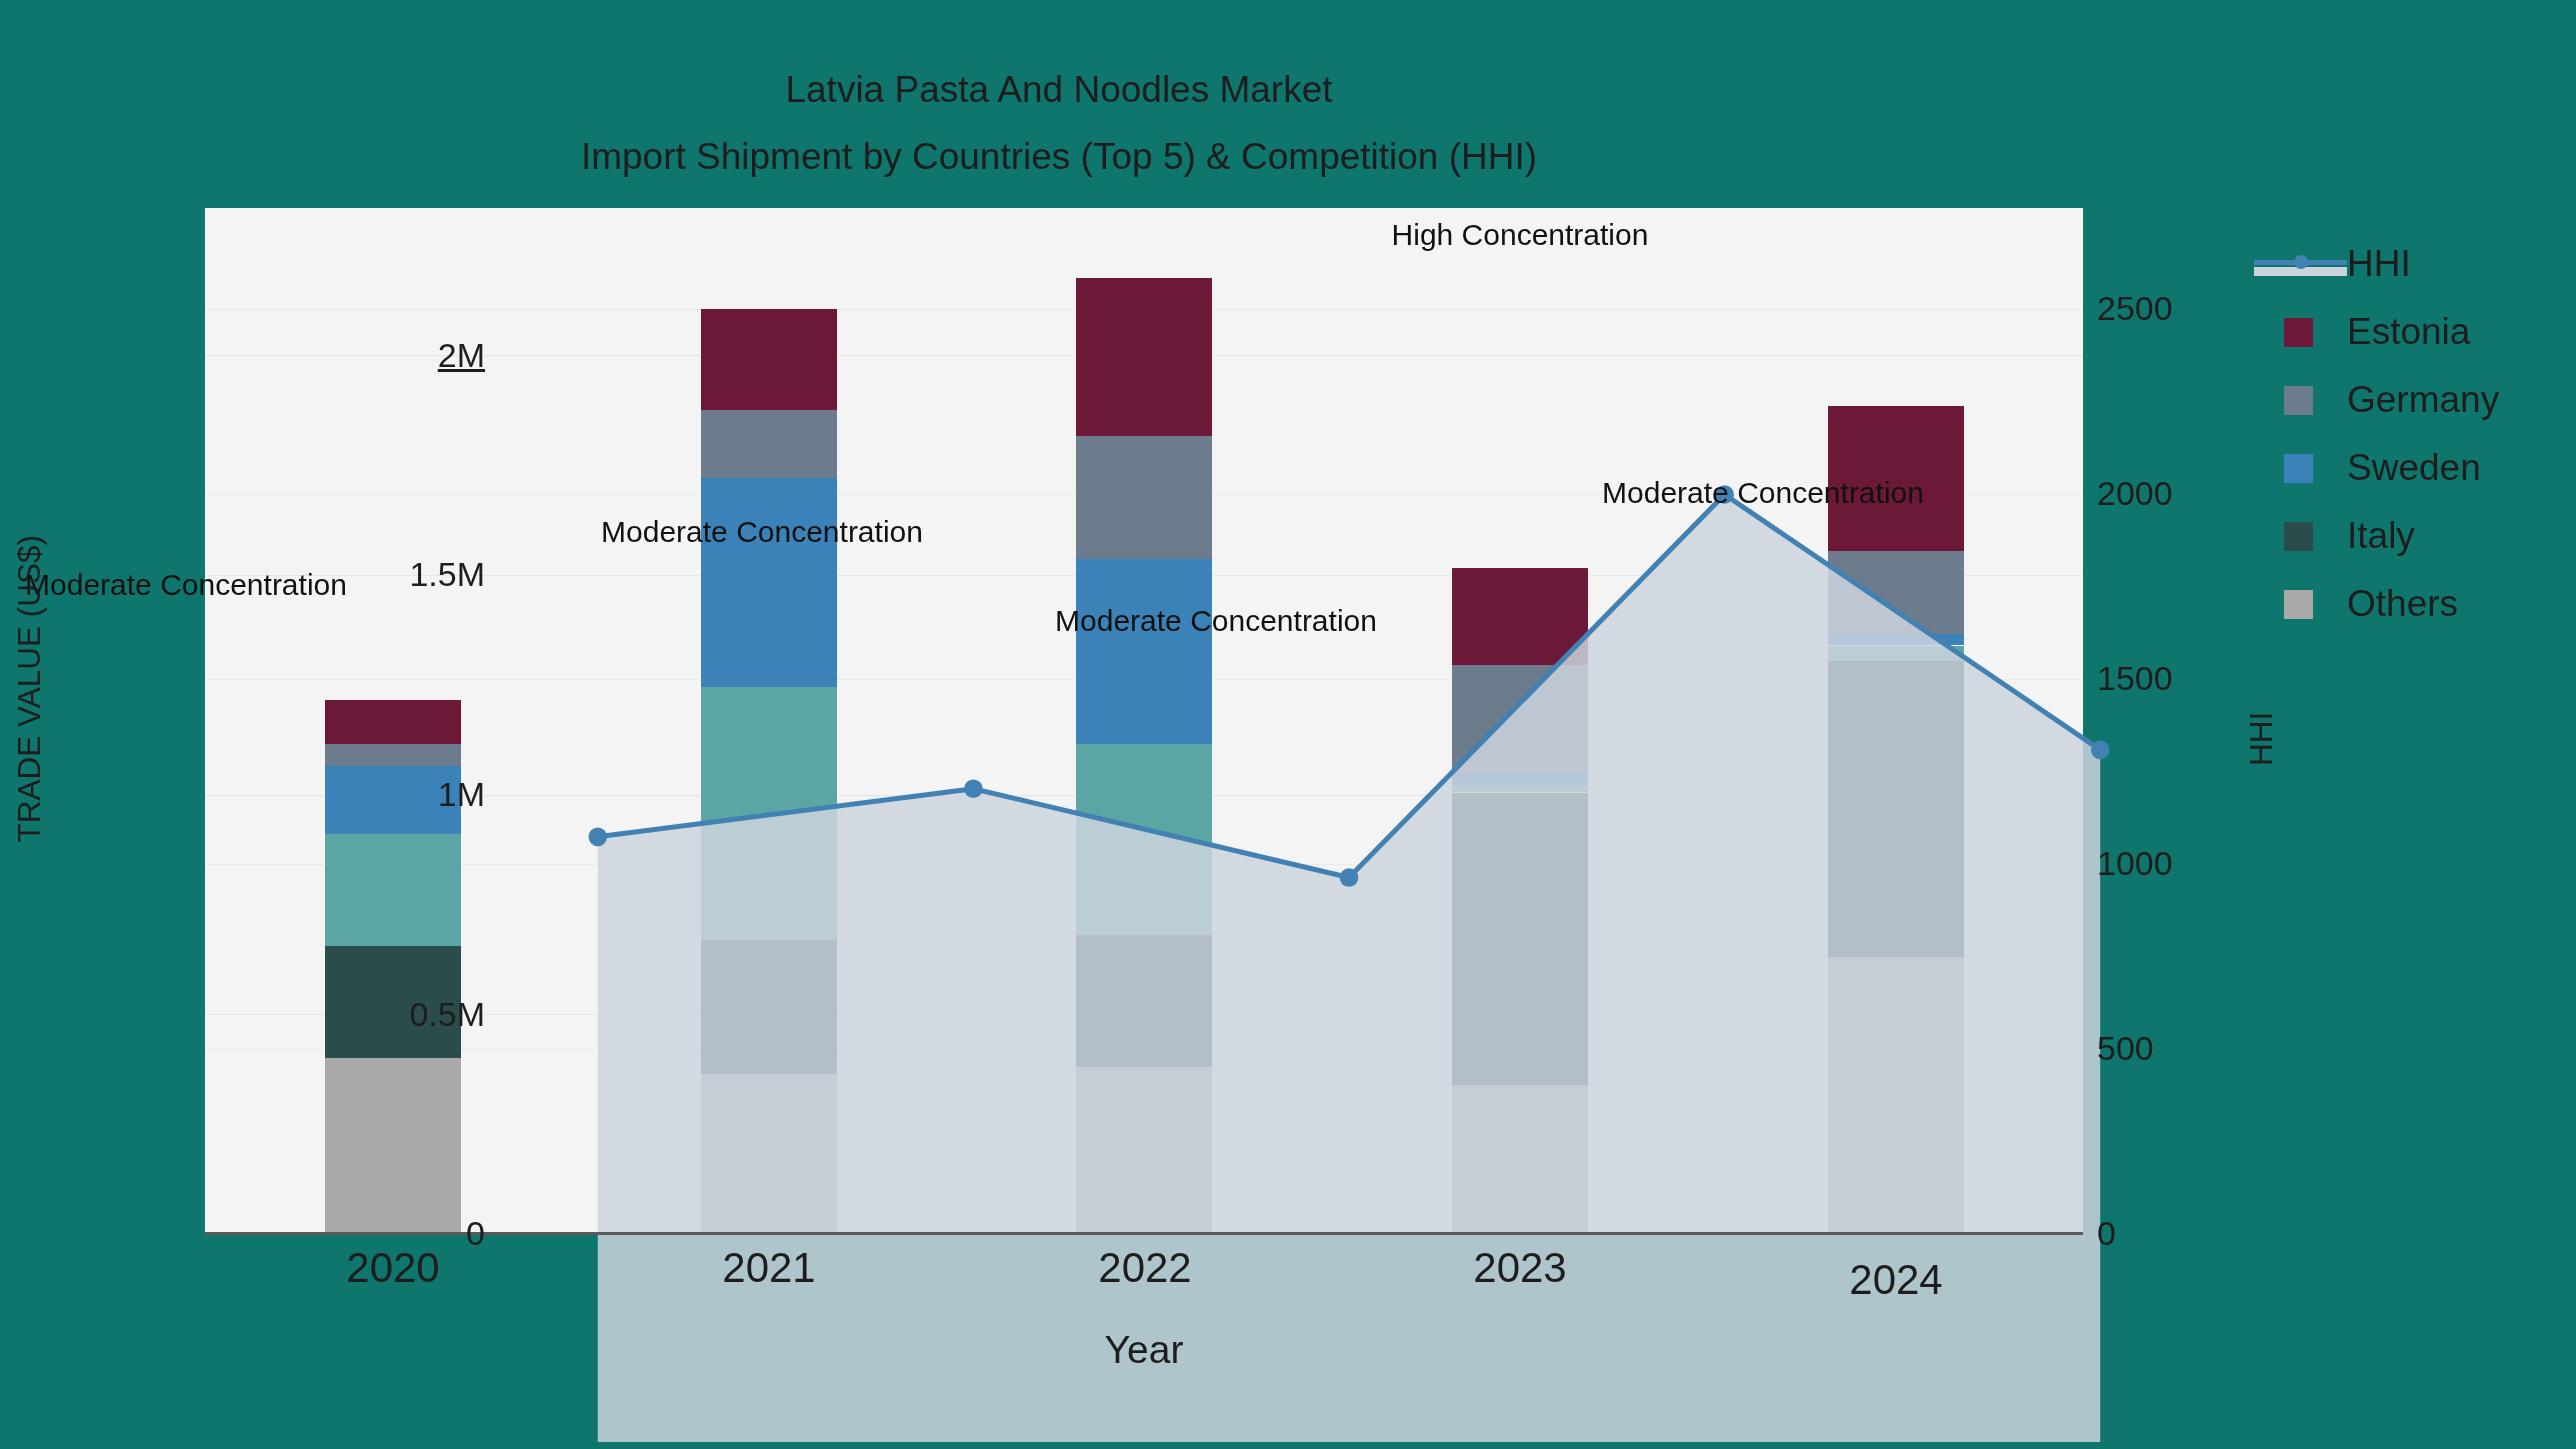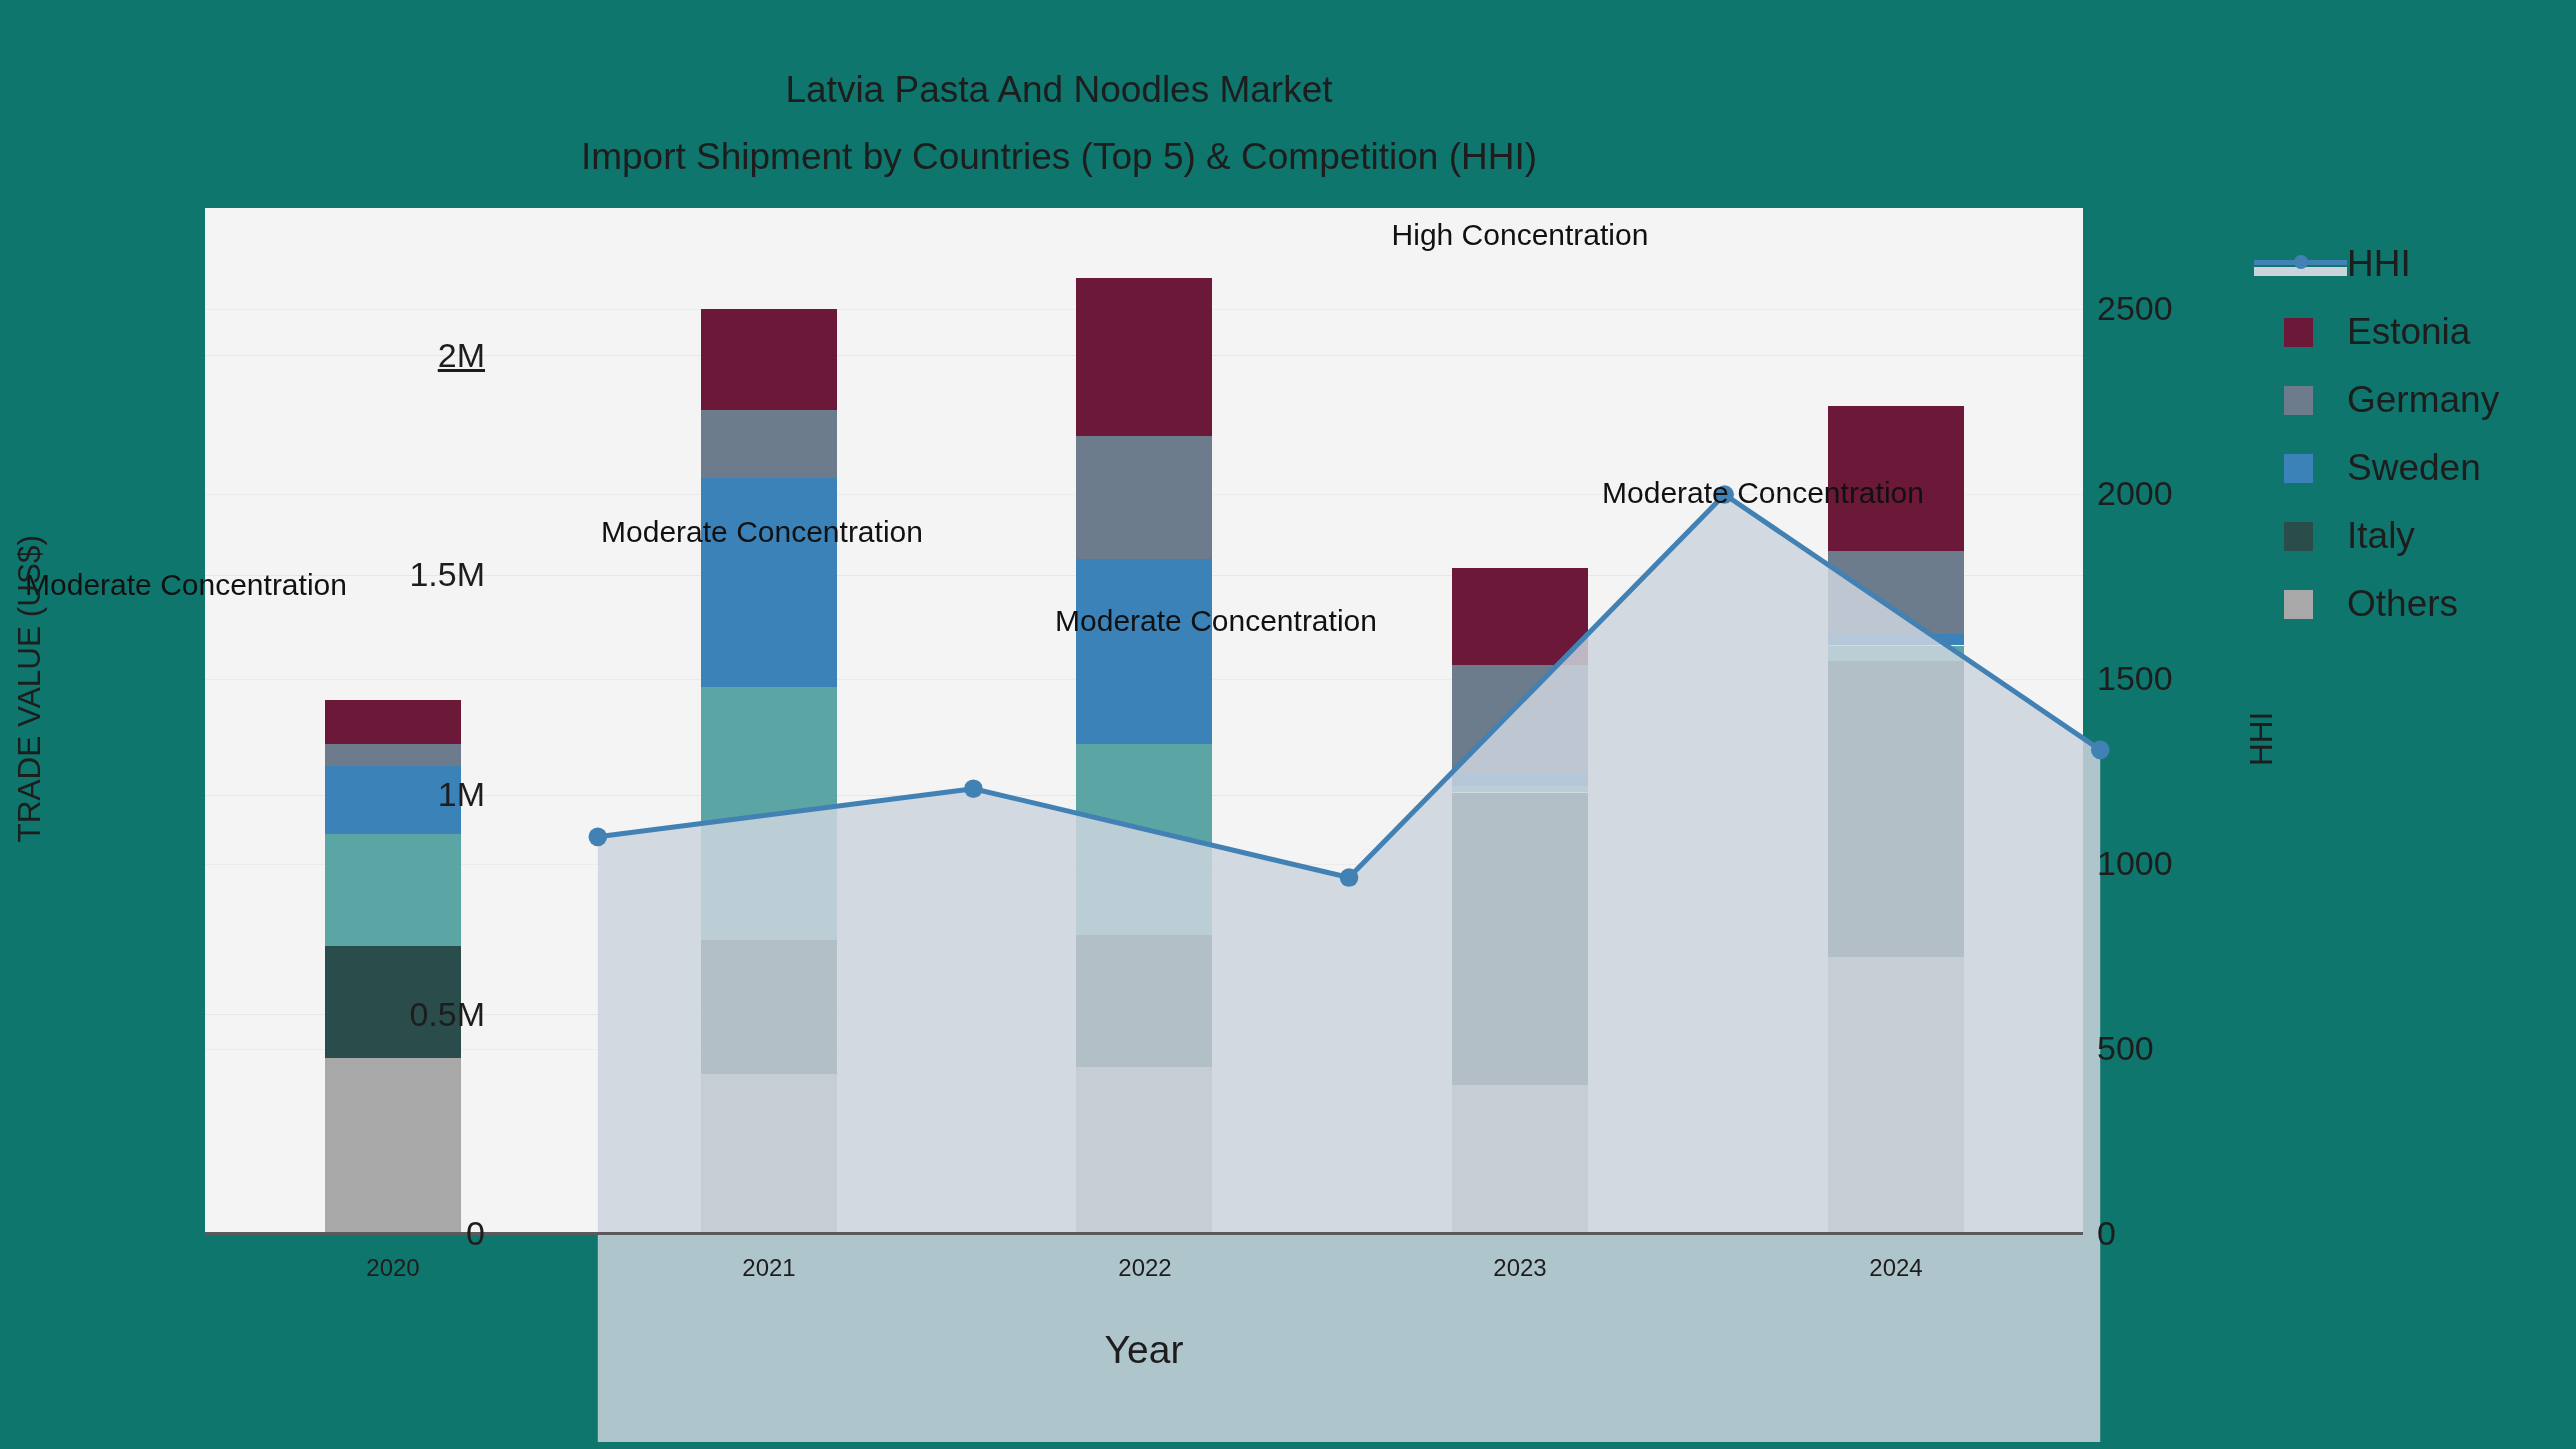--- a/index.html
+++ b/index.html
@@ -113,21 +113,21 @@
     font-size: 34px;
     line-height: 34px;
     color: #1d1d1d;
     white-space: nowrap;
   }
   .xtick {
     position: absolute;
     top: 1246px;
     width: 258px;
     text-align: center;
-    font-size: 24px;
+    font-size: 42px;
     line-height: 43px;
     color: #1d1d1d;
   }
 
   
   .ylabel-left {
     position: absolute;
     left: -156px;
     top: 673px;
     width: 372px;
@@ -323,21 +323,21 @@
       <div class="ytick-right" style="top: 846px;">1000</div>
       <div class="ytick-right" style="top: 661px;">1500</div>
       <div class="ytick-right" style="top: 476px;">2000</div>
       <div class="ytick-right" style="top: 291px;">2500</div>
     </div>
   <div id="xticks-wrap">
       <div class="xtick" style="left: 264px;">2020</div>
       <div class="xtick" style="left: 640px;">2021</div>
       <div class="xtick" style="left: 1016px;">2022</div>
       <div class="xtick" style="left: 1391px;">2023</div>
-      <div class="xtick" style="left: 1767px;">2024</div>
+      <div class="xtick" style="left: 1767px; margin-top: 12px;">2024</div>
     </div>
   <div id="annotations-wrap">
       <div class="annotation" style="left: 186px; top: 568px;">Moderate Concentration</div>
       <div class="annotation" style="left: 762px; top: 515px;">Moderate Concentration</div>
       <div class="annotation" style="left: 1216px; top: 604px;">Moderate Concentration</div>
       <div class="annotation" style="left: 1520px; top: 218px;">High Concentration</div>
       <div class="annotation" style="left: 1763px; top: 476px;">Moderate Concentration</div>
     </div>
 
   <div class="ylabel-left">TRADE VALUE (US$)</div>

